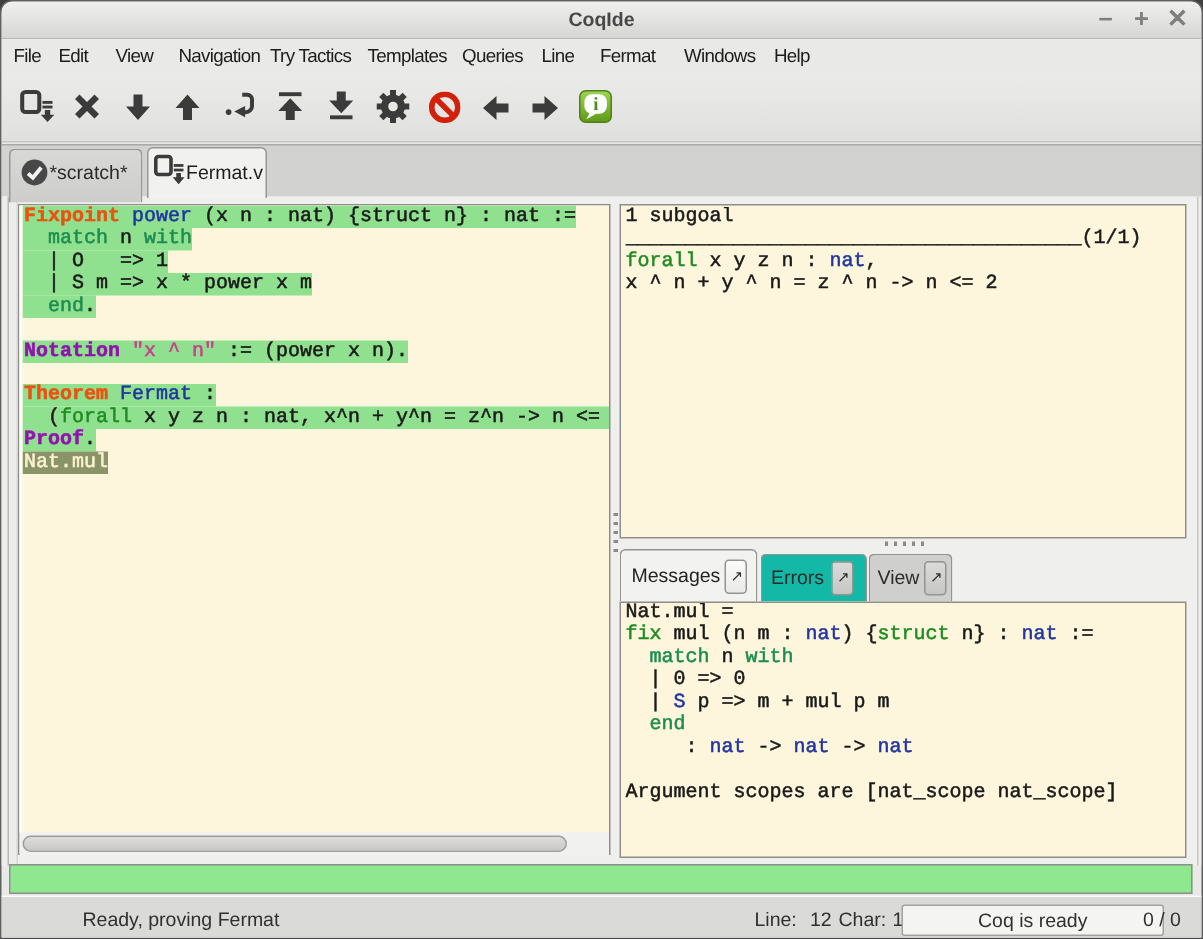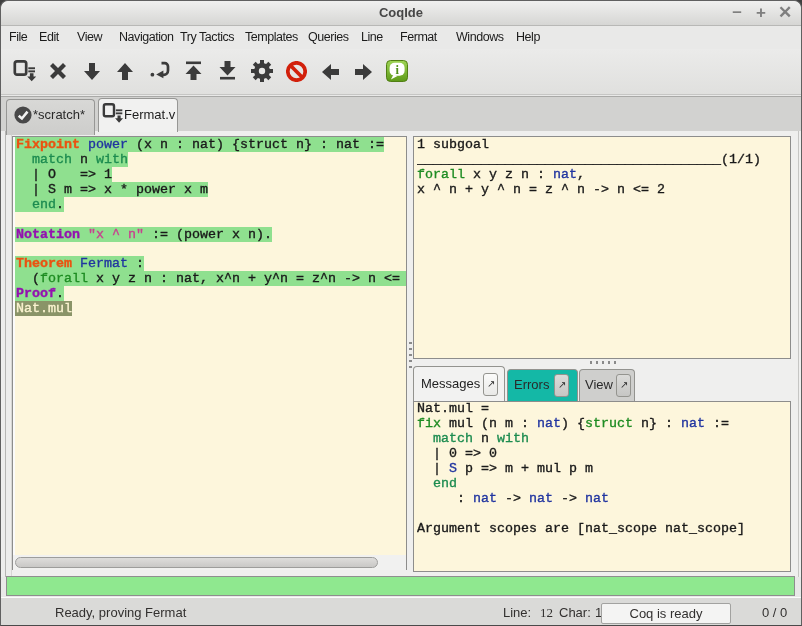--- a/index.html
+++ b/index.html
@@ -151,19 +151,19 @@
  </div>
 
  <div class="frame" style="left:412px;top:400px;width:378px;height:171px;"></div>
  <div class="abs mono" style="left:416px;top:401.4px;width:370px;height:168px;overflow:hidden;"><div class="cl"><span style="margin-left:-1px;padding-left:1px;"><span style="color:#1a1a1a;">Nat.mul = </span></span></div><div class="cl"><span style="margin-left:-1px;padding-left:1px;"><span style="color:#1e8c22;">fix</span><span style="color:#1a1a1a;"> mul (n m : </span><span style="color:#2135a0;">nat</span><span style="color:#1a1a1a;">) {</span><span style="color:#1e8c22;">struct</span><span style="color:#1a1a1a;"> n} : </span><span style="color:#2135a0;">nat</span><span style="color:#1a1a1a;"> :=</span></span></div><div class="cl"><span style="margin-left:-1px;padding-left:1px;"><span style="color:#1a1a1a;">  </span><span style="color:#1d8c50;">match</span><span style="color:#1a1a1a;"> n </span><span style="color:#1d8c50;">with</span></span></div><div class="cl"><span style="margin-left:-1px;padding-left:1px;"><span style="color:#1a1a1a;">  | 0 =&gt; 0</span></span></div><div class="cl"><span style="margin-left:-1px;padding-left:1px;"><span style="color:#1a1a1a;">  | </span><span style="color:#2135a0;">S</span><span style="color:#1a1a1a;"> p =&gt; m + mul p m</span></span></div><div class="cl"><span style="margin-left:-1px;padding-left:1px;"><span style="color:#1a1a1a;">  </span><span style="color:#1d8c50;">end</span></span></div><div class="cl"><span style="margin-left:-1px;padding-left:1px;"><span style="color:#1a1a1a;">     : </span><span style="color:#2135a0;">nat</span><span style="color:#1a1a1a;"> -&gt; </span><span style="color:#2135a0;">nat</span><span style="color:#1a1a1a;"> -&gt; </span><span style="color:#2135a0;">nat</span></span></div><div class="cl"></div><div class="cl"><span style="margin-left:-1px;padding-left:1px;"><span style="color:#1a1a1a;">Argument scopes are [nat_scope nat_scope]</span></span></div></div>
 
  <div class="abs" style="left:5px;top:575px;width:789px;height:19.5px;background:#8fe88f;border:1.4px solid #8e8e8e;"></div>
 
  <div class="abs" style="left:0;top:596px;width:800px;height:29px;background:#dadad8;border-top:1px solid #fcfcfb;font-size:13px;color:#32302f;">
    <span class="abs" style="left:8px;top:7px;margin-left:46px;">Ready, proving Fermat</span>
    <span class="abs" style="left:502px;top:7px;">Line:</span>
-   <span class="abs" style="left:539px;top:7px;font-family:Liberation Serif, serif;">12</span>
+   <span class="abs" style="left:539px;top:7px;">12</span>
    <span class="abs" style="left:558px;top:7px;">Char:</span>
    <span class="abs" style="left:594px;top:7px;">1</span>
-   <div class="abs" style="left:600px;top:5px;width:130px;height:20.5px;background:#f4f4f3;border:1px solid #a2a2a0;border-radius:2px;text-align:center;line-height:19px;">Coq is ready</div>
+   <div class="abs" style="left:600px;top:5px;width:175px;height:20.5px;background:#f4f4f3;border:1px solid #a2a2a0;border-radius:2px;text-align:center;line-height:19px;">Coq is ready</div>
    <span class="abs" style="left:761px;top:7px;">0 / 0</span>
  </div>
 
 </div>
 </body></html>

